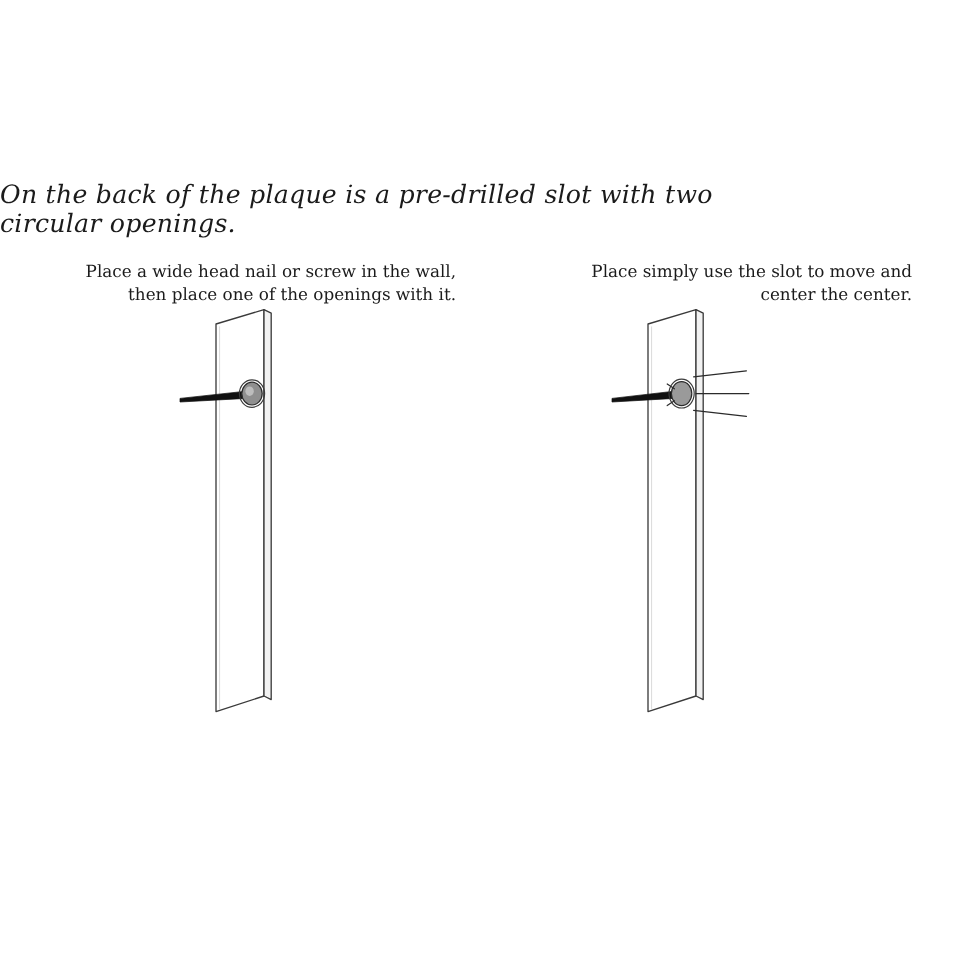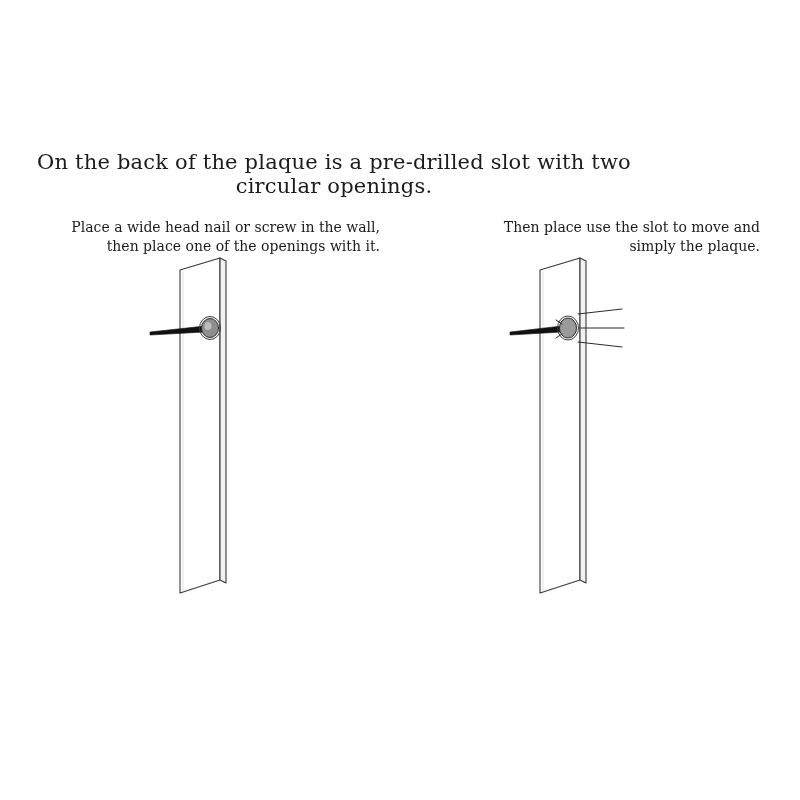--- a/index.html
+++ b/index.html
@@ -18,25 +18,25 @@
   .page {
     position: absolute;
     inset: 0;
     background: #ffffff;
   }
   .headline {
     position: absolute;
     left: 0;
     top: 150px;
     width: 668px;
-    text-align: center;
     font-size: 21px;
     letter-spacing: 0.2px;
     color: #1b1b1b;
     font-family: "DejaVu Serif", serif;
+    font-style: italic;
   }
   .caption {
     position: absolute;
     font-size: 14px;
     line-height: 19px;
     text-align: right;
     color: #1b1b1b;
     font-family: "DejaVu Serif", serif;
   }
   .caption-left {
@@ -65,22 +65,22 @@
 <div class="page">
 
   <div class="headline">On the back of the plaque is a pre-drilled slot with two circular openings.</div>
 
   <div class="caption caption-left">
     <div>Place a wide head nail or screw in the wall,</div>
     <div>then place one of the openings with it.</div>
   </div>
 
   <div class="caption caption-right">
-    <div>Then place use the slot to move and</div>
-    <div>simply the plaque.</div>
+    <div>Place simply use the slot to move and</div>
+    <div>center the center.</div>
   </div>
 
   <div class="panel panel-left">
     <svg width="360" height="380" viewBox="0 0 360 380" xmlns="http://www.w3.org/2000/svg">
       <g fill="#ffffff" stroke="#3a3a3a" stroke-width="1.1" stroke-linejoin="round" stroke-linecap="round">
 
         <polygon points="150,20 190,8 190,330 150,343"></polygon>
 
         <polygon points="190,8 196,11 196,333 190,330" fill="#f2f2f2"></polygon>
       </g>

